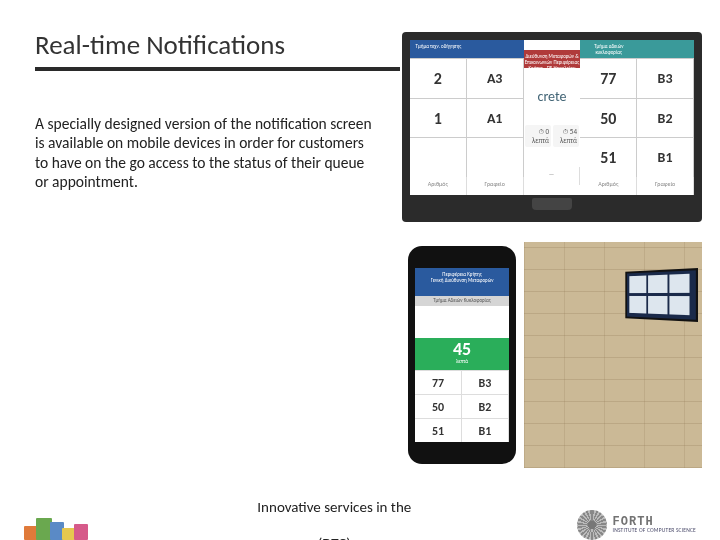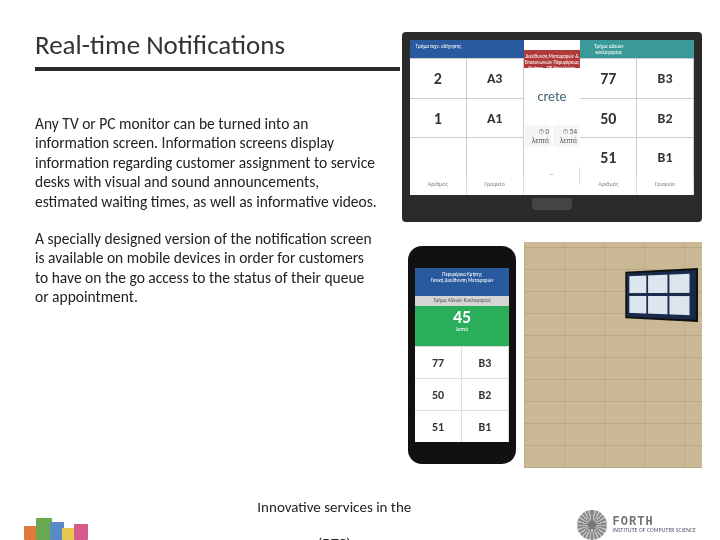--- a/index.html
+++ b/index.html
@@ -25,21 +25,21 @@
   .tv-cell.desk { font-size: 14px; color: #333; }
   .tv-logo { font-size: 14px; color: #467; }
   .tv-wait { font-size: 7px; color: #555; background: #f5f5f5; width: 90%; text-align: right; padding: 2px; border-radius: 2px; }
   .tv-sub { height: 18px; display: flex; }
   .tv-sub div { flex: 1; font-size: 6px; color: #888; text-align: center; padding: 3px; background: #fff; border-right: 1px solid #ddd; }
   .tv-stand { width: 40px; height: 12px; background: #444; margin: 3px auto 0; border-radius: 2px 2px 4px 4px; }
   .phone { position: absolute; left: 408px; top: 222px; width: 108px; height: 218px; background: #111; border-radius: 14px; padding: 22px 7px; }
   .phone-screen { width: 100%; height: 100%; background: #fff; display: flex; flex-direction: column; }
   .ph-top { background: #2a5a9e; height: 28px; font-size: 5px; color: #fff; text-align: center; padding: 3px; }
   .ph-bar { background: #d5d5d5; height: 10px; font-size: 5px; color: #555; text-align: center; padding-top: 1px; }
-  .ph-green { background: #2aae5a; height: 40px; color: #fff; text-align: center; font-size: 5px; padding-top: 2px; }
+  .ph-green { background: #2aae5a; height: 32px; color: #fff; text-align: center; font-size: 5px; padding-top: 2px; margin-top: 32px; }
   .ph-green .big { font-size: 18px; font-weight: bold; line-height: 1; }
   .ph-row { flex: 1; display: flex; border-top: 1px solid #ddd; }
   .ph-cell { flex: 1; display: flex; align-items: center; justify-content: center; font-size: 12px; font-weight: bold; color: #333; border-right: 1px solid #ddd; }
   .wall { position: absolute; right: 18px; top: 218px; width: 178px; height: 226px; background: #cbb996; overflow: hidden; }
   .wall::before { content: ""; position: absolute; inset: 0; background:
     repeating-linear-gradient(0deg, rgba(140,115,80,.25) 0 1px, transparent 1px 22px),
     repeating-linear-gradient(90deg, rgba(140,115,80,.2) 0 1px, transparent 1px 40px); }
   .wall-tv { position: absolute; right: 4px; top: 28px; width: 78px; height: 50px; background: #1a2a4a; border: 2px solid #111; transform: perspective(200px) rotateY(-22deg); display: flex; flex-wrap: wrap; padding: 3px; gap: 2px; }
   .wall-tv div { width: 30%; height: 18px; background: #dde6ee; }
   .footer { position: absolute; bottom: 12px; left: 0; width: 720px; display: flex; align-items: center; justify-content: space-between; padding: 0 24px; }
@@ -62,21 +62,20 @@
 <body>
 
 <div class="slide">
 
   <div class="title-bar">
     <h1>Real-time Notifications</h1>
     <div class="title-underline"></div>
   </div>
 
   <div class="body">
-    <p>Any TV or PC monitor can be turned into an information screen. Information screens display information regarding customer assignment to service desks with visual and sound announcements, estimated waiting times, as well as informative videos.</p>
     <p>A specially designed version of the notification screen is available on mobile devices in order for customers to have on the go access to the status of their queue or appointment.</p>
   </div>
 
   <div class="tv">
     <div class="tv-screen">
       <div class="tv-left">
         <div class="tv-hdr">
           <div class="h-blue">Τμήμα τεχν. οδήγησης</div>
           <div class="h-blue"></div>
         </div>

